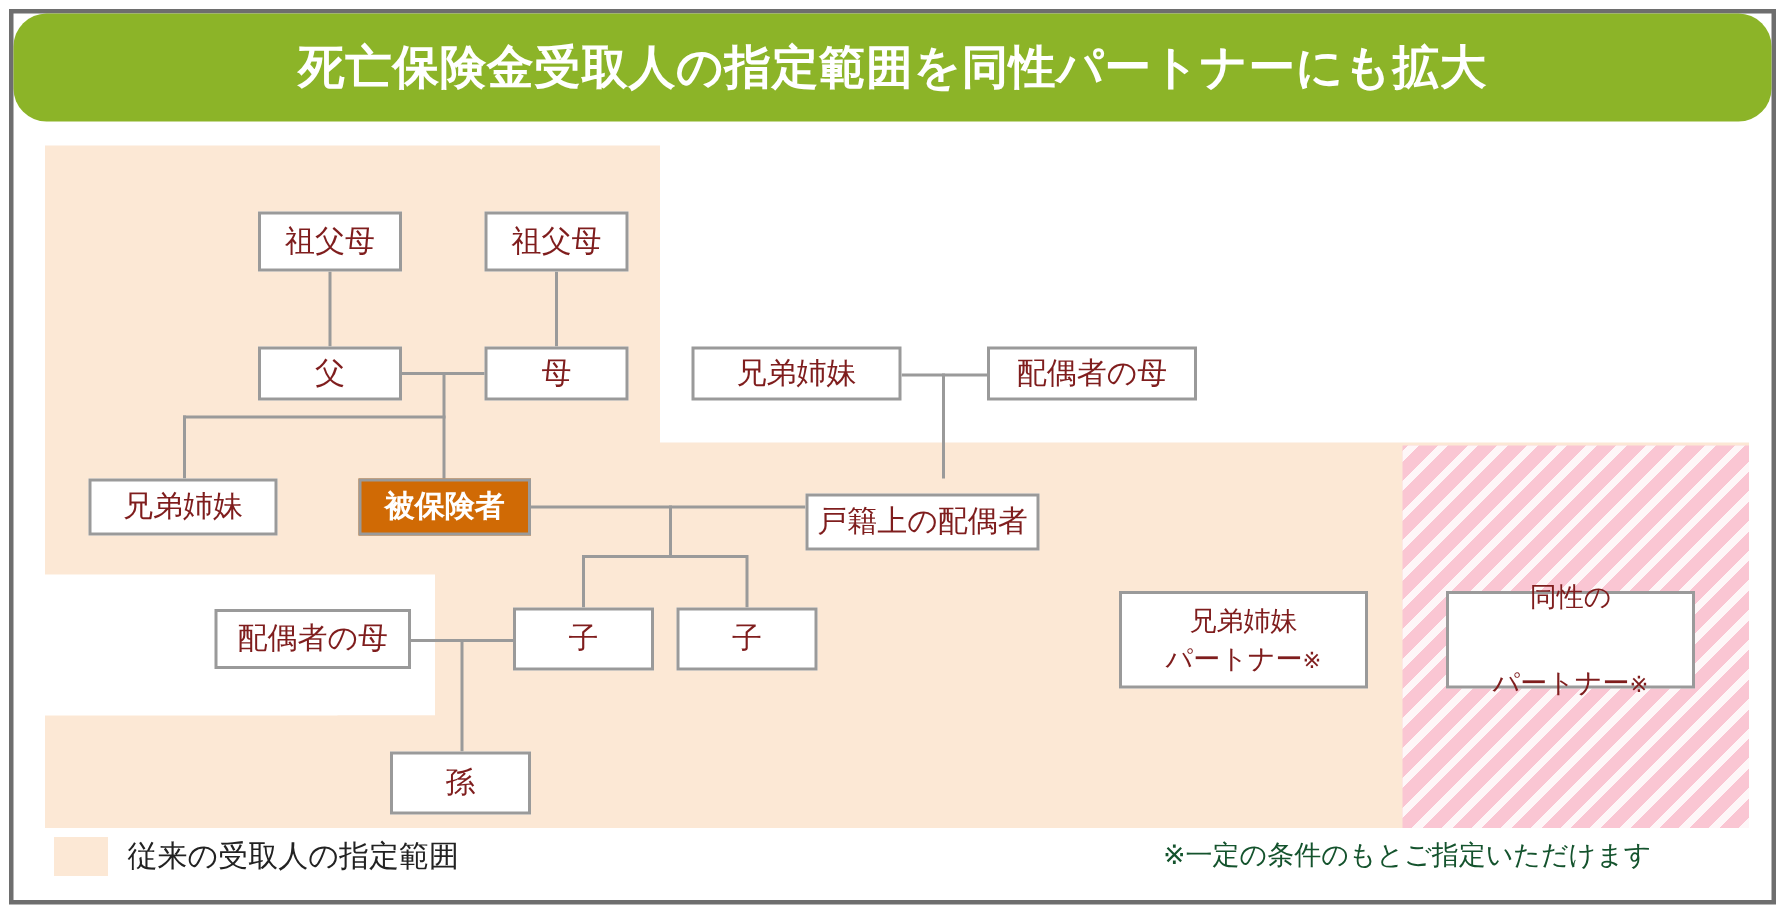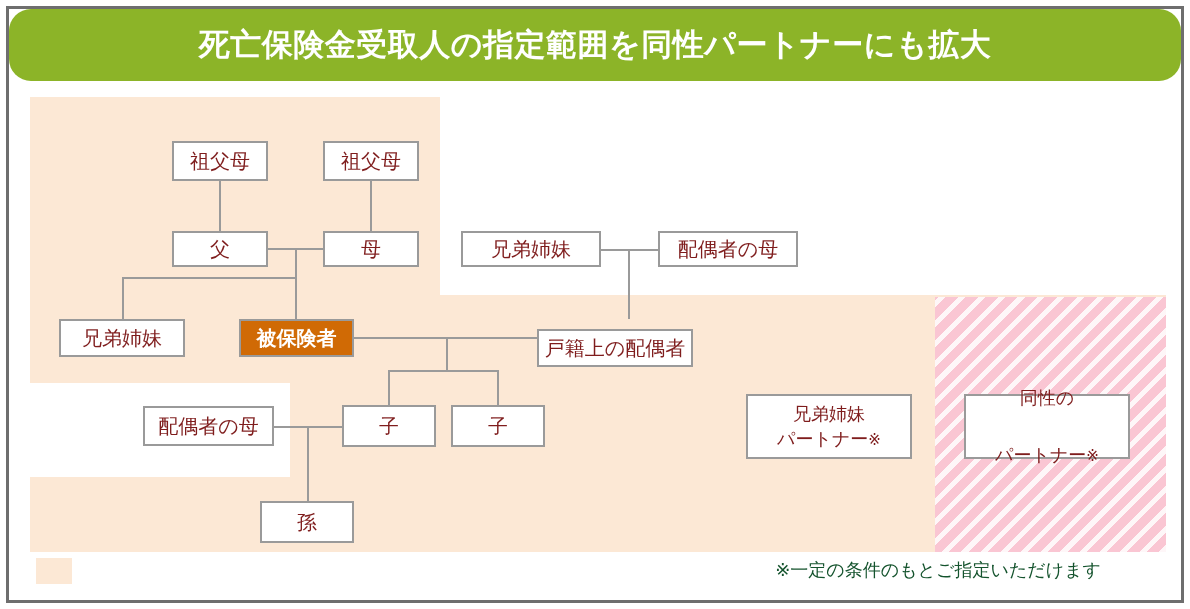--- a/index.html
+++ b/index.html
@@ -207,19 +207,20 @@
         <span><span>パートナー</span><span class="sup">※</span></span>
       </div>
 
       <div class="node two-line" style="left:955px; top:313px; width:166px; height:65px; flex-direction:column;gap:32px;">
         <span>同性の</span>
         <span><span>パートナー</span><span class="sup">※</span></span>
       </div>
 
       <div class="legend">
         <div class="legend-swatch"></div>
+        <div class="legend-label">従来の受取人の指定範囲</div>
       </div>
 
       <div class="footnote">※一定の条件のもとご指定いただけます</div>
 
     </div>
   </div>
 </div>
 
 </body></html>

